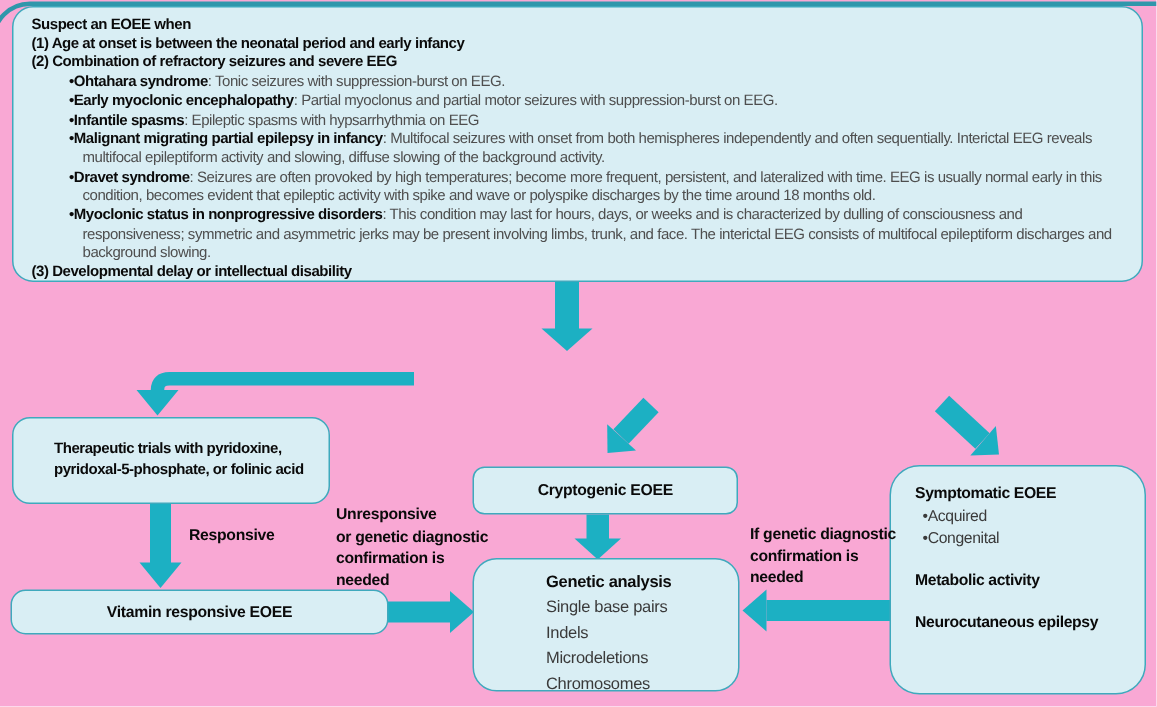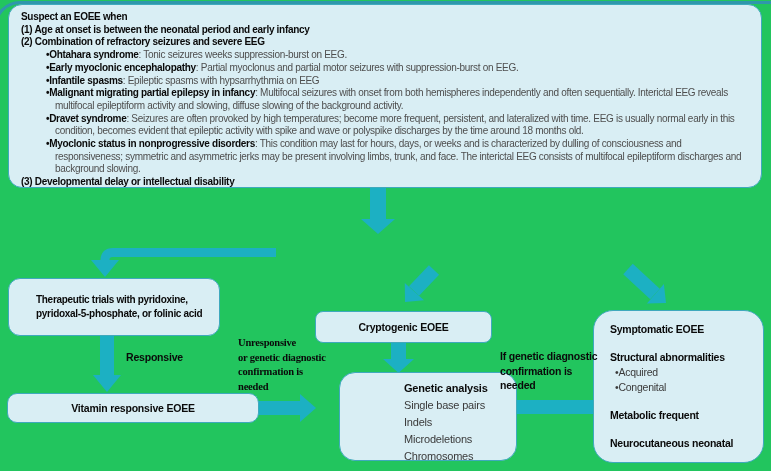--- a/index.html
+++ b/index.html
@@ -5,21 +5,21 @@
   :root{
     --accent:#1cb0c3;
     --frame:#2f97ab;
     --box-fill:#d9eef4;
     --box-border:#3fa9bd;
     --text-bold:#0a0a0a;
     --text-body:#4e4e4e;
   }
   html,body{margin:0;padding:0;background:#ffffff;}
   .stage{
-    position:relative;width:771px;height:471px;background:#22c55e;
+    position:relative;width:771px;height:471px;background:#f9a8d4;
     font-family:"Liberation Sans",sans-serif;overflow:hidden;
   }
   .frame{
     position:absolute;left:-6px;top:1px;width:870px;height:620px;
     border:3px solid var(--frame);border-radius:26px;box-sizing:border-box;
   }
   .box{
     position:absolute;background:var(--box-fill);
     border:1.5px solid var(--box-border);box-sizing:border-box;
   }
@@ -47,22 +47,22 @@
     display:flex;align-items:center;padding-left:27px;
     font-weight:bold;font-size:10px;line-height:14px;letter-spacing:-0.3px;
     color:var(--text-bold);white-space:pre;}
   .vitamin{left:7px;top:393px;width:252px;height:30px;border-radius:10px;
     display:flex;align-items:center;justify-content:center;
     font-weight:bold;font-size:10.5px;letter-spacing:-0.2px;color:var(--text-bold);}
   .crypto{left:315px;top:311px;width:177px;height:32px;border-radius:8px;
     display:flex;align-items:center;justify-content:center;
     font-weight:bold;font-size:10.5px;letter-spacing:-0.2px;color:var(--text-bold);}
   .genetic{left:315px;top:372px;width:178px;height:89px;border-radius:16px;
-    padding:7px 4px 0 64px;font-size:11px;line-height:17px;color:#3a3a3a;
-    letter-spacing:-0.2px;margin-left:24px;}
+    padding:7px 4px 0 48px;font-size:11px;line-height:17px;color:#3a3a3a;
+    letter-spacing:-0.2px;}
   .genetic .gtitle{font-weight:bold;color:var(--text-bold);}
   .sympt{left:593px;top:310px;width:171px;height:153px;border-radius:20px;
     padding:11px 6px 0 16px;font-size:10.5px;line-height:15px;color:#3a3a3a;
     letter-spacing:-0.25px;}
   .sympt .shd{font-weight:bold;color:var(--text-bold);}
   .sympt .gap-lg{margin-top:13px;}
   .sympt .sblt{margin-left:5px;}
   .sympt .sblt::before{content:"\2022 ";}
 </style>
 </head>
@@ -112,21 +112,21 @@
     <g>
       <rect class="ar-f" x="511" y="400" width="84" height="14"></rect>
       <polygon class="ar-f" points="511,393 511,421 495,407"></polygon>
     </g>
   </svg>
 
   <div class="box suspect">
     <div class="hd">Suspect an EOEE when</div>
     <div class="hd">(1) Age at onset is between the neonatal period and early infancy</div>
     <div class="hd">(2) Combination of refractory seizures and severe EEG</div>
-    <div class="blt"><span class="term">Ohtahara syndrome</span><span>: Tonic seizures weeks suppression-burst on EEG.</span></div>
+    <div class="blt"><span class="term">Ohtahara syndrome</span><span>: Tonic seizures with suppression-burst on EEG.</span></div>
     <div class="blt"><span class="term">Early myoclonic encephalopathy</span><span>: Partial myoclonus and partial motor seizures with suppression-burst on EEG.</span></div>
     <div class="blt"><span class="term">Infantile spasms</span><span>: Epileptic spasms with hypsarrhythmia on EEG</span></div>
     <div class="blt"><span class="term">Malignant migrating partial epilepsy in infancy</span><span>: Multifocal seizures with onset from both hemispheres independently and often sequentially. Interictal EEG reveals multifocal epileptiform activity and slowing, diffuse slowing of the background activity.</span></div>
     <div class="blt"><span class="term">Dravet syndrome</span><span>: Seizures are often provoked by high temperatures; become more frequent, persistent, and lateralized with time. EEG is usually normal early in this condition, becomes evident that epileptic activity with spike and wave or polyspike discharges by the time around 18 months old.</span></div>
     <div class="blt"><span class="term">Myoclonic status in nonprogressive disorders</span><span>: This condition may last for hours, days, or weeks and is characterized by dulling of consciousness and responsiveness; symmetric and asymmetric jerks may be present involving limbs, trunk, and face. The interictal EEG consists of multifocal epileptiform discharges and background slowing.</span></div>
     <div class="hd">(3) Developmental delay or intellectual disability</div>
   </div>
 
 
   <div class="box therap">Therapeutic trials with pyridoxine,
@@ -139,29 +139,28 @@
   <div class="box genetic">
     <div class="gtitle">Genetic analysis</div>
     <div>Single base pairs</div>
     <div>Indels</div>
     <div>Microdeletions</div>
     <div>Chromosomes</div>
   </div>
 
   <div class="box sympt">
     <div class="shd">Symptomatic EOEE</div>
-    <div class="shd gap-lg">Structural abnormalities</div>
     <div class="sblt">Acquired</div>
     <div class="sblt">Congenital</div>
-    <div class="shd gap-lg">Metabolic frequent</div>
-    <div class="shd gap-lg">Neurocutaneous neonatal</div>
+    <div class="shd gap-lg">Metabolic activity</div>
+    <div class="shd gap-lg">Neurocutaneous epilepsy</div>
   </div>
 
   <div class="flabel" style="left:126px;top:350px;">Responsive</div>
-  <div class="flabel" style="left:238px;top:336px;font-family:Liberation Serif, serif;">Unresponsive
+  <div class="flabel" style="left:224px;top:336px;">Unresponsive
 or genetic diagnostic
 confirmation is
 needed</div>
   <div class="flabel" style="left:500px;top:349px;">If genetic diagnostic
 confirmation is
 needed</div>
 
 </div>
 
 </body></html>

